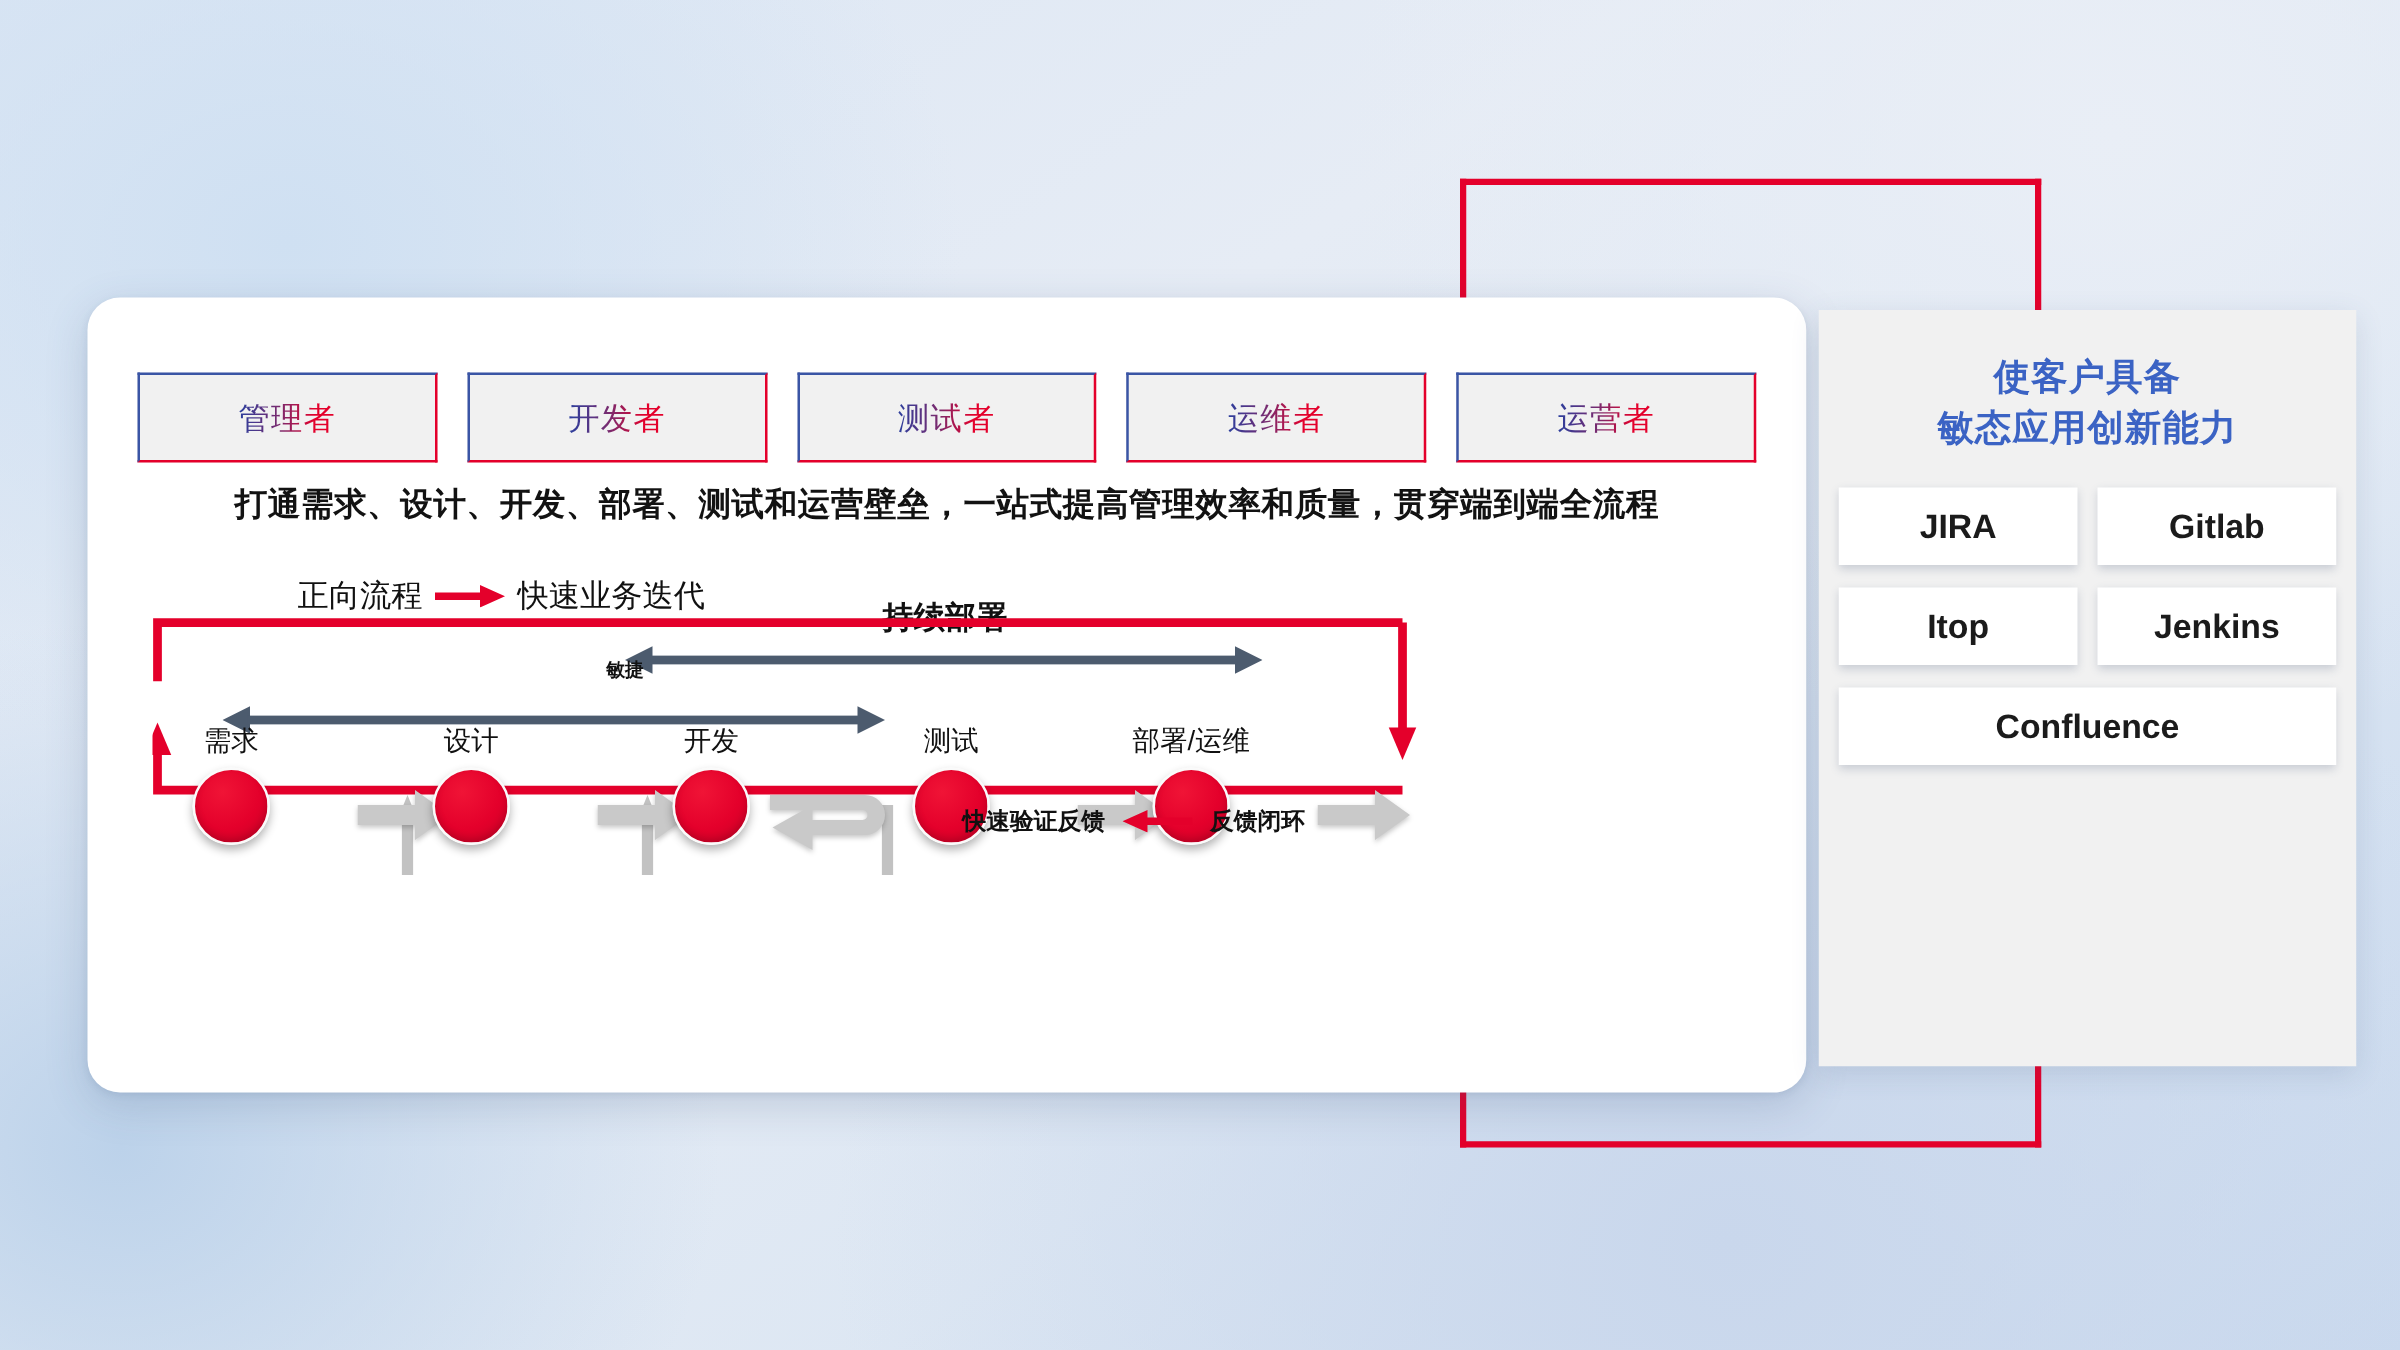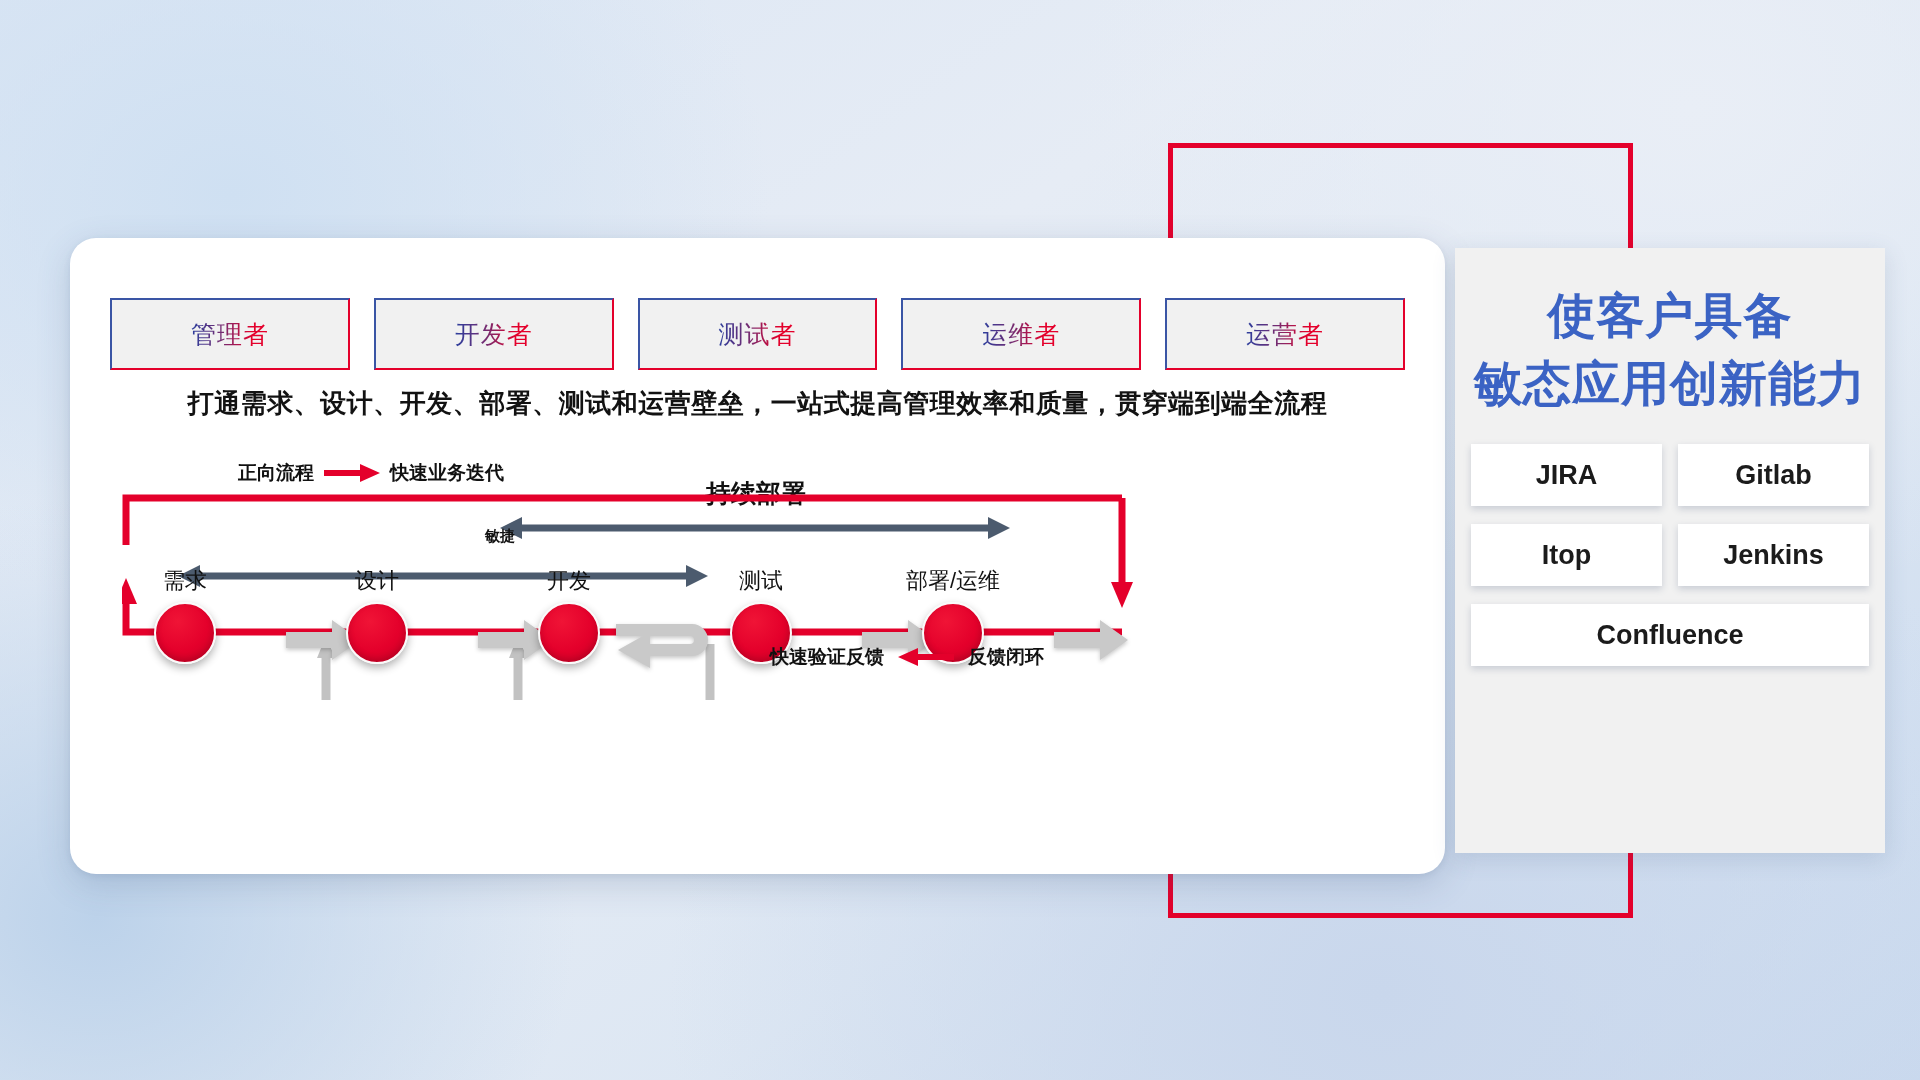--- a/index.html
+++ b/index.html
@@ -51,40 +51,40 @@
   #desc {
     position: absolute; left: 0; top: 148px; width: 100%;
     text-align: center; font-size: 26px; font-weight: 700; color: #121212;
     letter-spacing: 0.5px;
   }
 
   
   #legend-forward {
     position: absolute; left: 168px; top: 222px;
     display: flex; align-items: center; gap: 10px;
-    font-size: 19px; font-weight: 700; color: #111;
+    font-size: 25px; font-weight: 400; color: #111;
   }
   .red-arrow-ico { width: 56px; height: 18px; display: block; }
   .dark-arrow-ico { display: block; }
 
   
   #cd-label { position: absolute; left: 586px; top: 239px; width: 200px; text-align: center;
               font-size: 25px; font-weight: 700; color: #111; }
   #cd-arrow { position: absolute; left: 430px; top: 278px; }
 
   
   #agile-label { position: absolute; left: 330px; top: 289px; width: 200px; text-align: center;
                  font-size: 15px; font-weight: 700; color: #111; }
   #agile-arrow { position: absolute; left: 108px; top: 326px; }
 
   
   #loop { position: absolute; left: 52px; top: 252px; width: 1020px; height: 150px; }
 
   
-  #pipeline { position: absolute; left: 40px; top: 328px; width: 1290px; height: 120px; }
+  #pipeline { position: absolute; left: 40px; top: 340px; width: 1290px; height: 120px; }
   .stage { position: absolute; width: 130px; text-align: center; }
   .stage-name { font-size: 22px; font-weight: 400; color: #111; white-space: nowrap; }
   .stage-dot {
     width: 62px; height: 62px; margin: 6px auto 0; border-radius: 50%;
     background: radial-gradient(circle at 38% 30%, #f01436 0%, #e4002b 55%, #c60025 100%);
     box-shadow: 0 4px 8px rgba(0,0,0,0.30), inset 0 -3px 6px rgba(0,0,0,0.14);
     border: 2px solid #fafafa;
   }
   .gap-arrow { position: absolute; top: 54px; }
   .gap-arrow svg { display:block; filter: drop-shadow(0 2px 2px rgba(0,0,0,0.22)); }
@@ -96,21 +96,21 @@
     font-size: 19px; font-weight: 700; color: #111;
   }
 
   
   #tools-panel {
     position: absolute; left: 1455px; top: 248px; width: 430px; height: 605px;
     background: #f1f1f1;
     box-shadow: 0 6px 22px rgba(60,85,125,0.16);
   }
   #tools-title { margin-top: 34px; text-align: center; color: #3b63c4; }
-  #tools-title div { font-size: 48px; font-weight: 700; line-height: 1.42; letter-spacing: 1px; }
+  #tools-title div { font-size: 29px; font-weight: 700; line-height: 1.42; letter-spacing: 1px; }
   #tools-grid {
     margin: 26px 16px 0; display: flex; flex-wrap: wrap; gap: 18px 16px;
   }
   .tool-chip {
     background: #ffffff; border-radius: 0; height: 62px;
     display: flex; align-items: center; justify-content: center;
     font-size: 27px; font-weight: 700; color: #1b1b1b;
     box-shadow: 0 3px 7px rgba(55,75,110,0.22);
   }
   .tool-half { width: calc(50% - 8px); }

